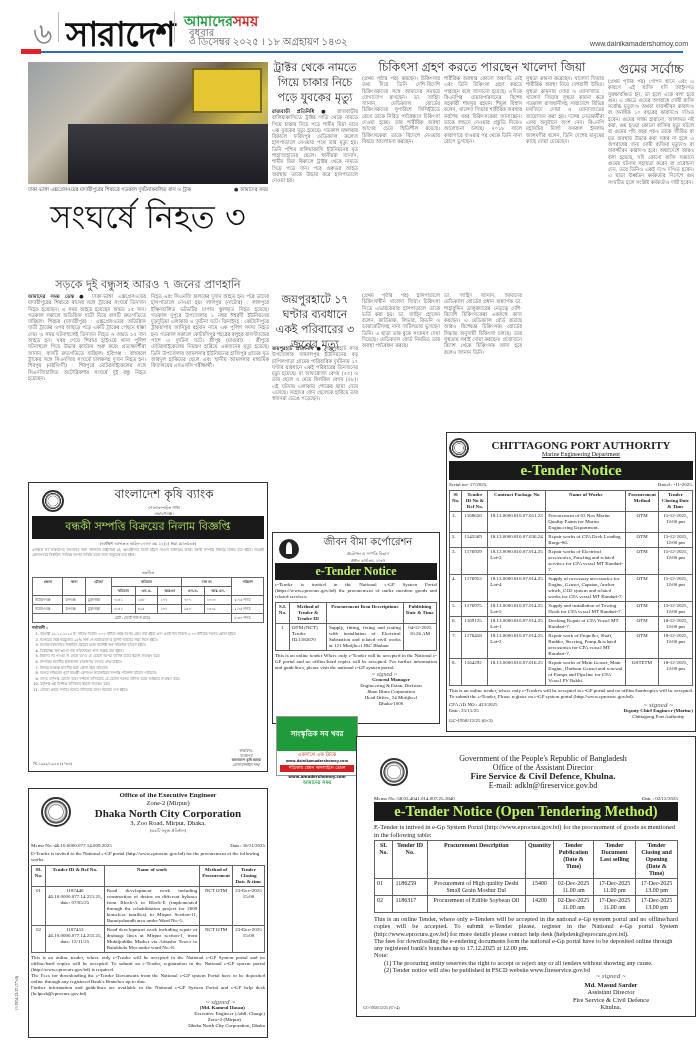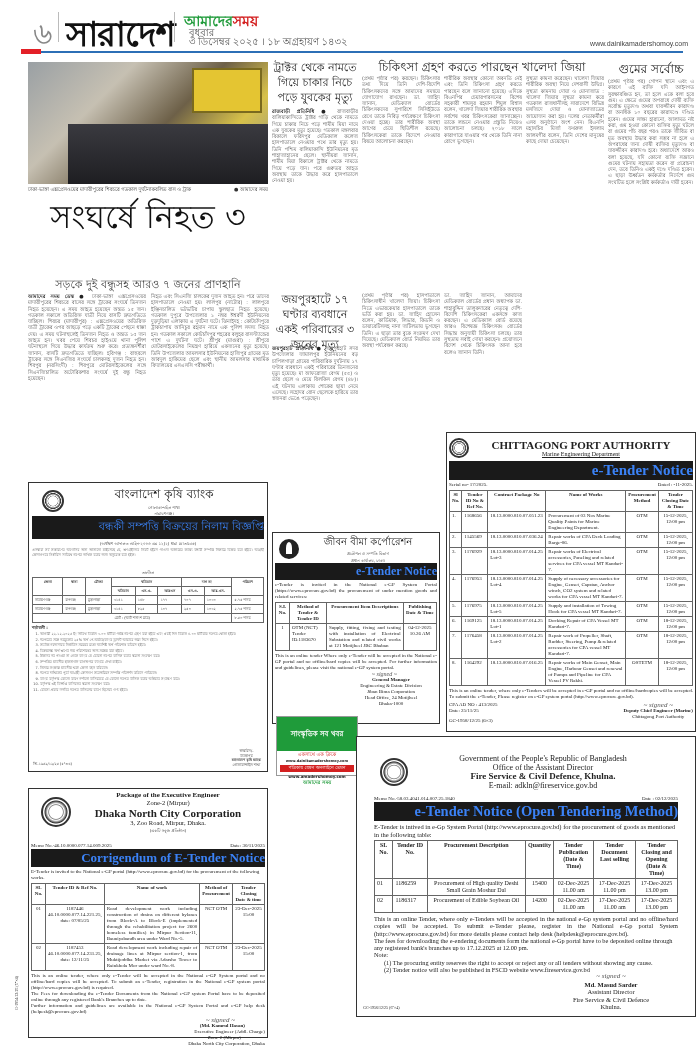--- a/index.html
+++ b/index.html
@@ -18,21 +18,21 @@
 .photo{left:28px;top:62px;width:240px;height:122px;background:linear-gradient(135deg,#9aa0a4 0%,#c6c0b2 30%,#6d6048 55%,#d7c14a 75%,#8a8f96 100%)}
 .photo .crowd{position:absolute;left:40px;bottom:0;width:200px;height:60px;background:linear-gradient(180deg,#3a3a40,#1e1e22)}
 .photo .truck{position:absolute;right:6px;top:6px;width:70px;height:45px;background:#e4c532;border:2px solid #7a6a1e}
 .cap{left:28px;top:186px;width:240px;font-size:5px;color:#333;font-family:"DejaVu Sans",sans-serif;display:flex;justify-content:space-between}
 .headline{left:28px;top:198px;width:240px;text-align:center;font-size:32px;line-height:38px;font-family:"DejaVu Sans",sans-serif;color:#111}
 .subhead{left:28px;top:276px;width:240px;text-align:center;font-size:11px;color:#444;font-family:"DejaVu Sans",sans-serif}
 .txt{font-size:5px;line-height:6.3px;color:#555;font-family:"DejaVu Sans",sans-serif;text-align:justify;overflow:hidden}
 .txt b{color:#222}
 .h2{font-family:"DejaVu Sans",sans-serif;color:#222;text-align:center}
 .box{border:1px solid #333;background:#fff}
-.bar{background:#1a1a1a;color:#3b82f6;text-align:right;font-weight:bold}
+.bar{background:#1a1a1a;color:#bef264;text-align:center;font-weight:bold}
 table{border-collapse:collapse;width:100%}
 td,th{border:1px solid #666;font-size:5px;padding:1px 2px;vertical-align:top;line-height:6px}
 th{font-weight:bold;text-align:center}
 .c{text-align:center}
 .small{font-size:5px;line-height:6px}
 .emb{border-radius:50%;border:2px solid #333;background:radial-gradient(circle,#fff 35%,#888 40%,#fff 45%,#333 60%,#fff 65%)}
 .sig{font-style:italic;color:#555}
 </style>
 </head>
 <body>
@@ -315,32 +315,31 @@
         <div style="font-weight:bold">Deputy Chief Engineer (Marine)</div>
         <div>Chittagong Port Authority</div>
       </div>
   </div>
 </div>
 
 <div class="abs box" style="left:28px;top:788px;width:240px;height:250px;padding:2px">
   <div style="display:flex;height:52px">
     <div class="emb" style="width:30px;height:30px;margin:6px 0 0 10px"></div>
     <div style="flex:1;text-align:center;line-height:8px">
-      <div style="font-size:7px;font-weight:bold">Package of the Executive Engineer</div>
+      <div style="font-size:7px;font-weight:bold">Office of the Executive Engineer</div>
       <div style="font-size:6.5px">Zone-2 (Mirpur)</div>
       <div style="font-size:11px;font-weight:bold;line-height:12px">Dhaka North City Corporation</div>
       <div style="font-size:6.5px">3, Zoo Road, Mirpur, Dhaka.</div>
       <div style="font-size:4px;font-family:'DejaVu Sans',sans-serif">(একটি সবুজ প্রতিষ্ঠান)</div>
     </div>
   </div>
   <div class="small" style="display:flex;justify-content:space-between">
       <span>Memo No.-46.10.0000.077.14.009.2025</span>
       <span>Date: 30/11/2025</span>
     </div>
-  <div class="bar" style="font-size:13px;padding:1px 0">Corrigendum of E-Tender Notice</div>
   <div class="small" style="margin:2px 0">E-Tender is invited to the National e-GP portal (http://www.eprocure.gov.bd) for the procurement of the following works.</div>
   <table>
     <tbody>
         <tr>
           <th style="width:14px">SL No.</th>
           <th style="width:52px">Tender ID &amp; Ref No.</th>
           <th>Name of work</th>
           <th style="width:28px">Method of Procurement</th>
           <th style="width:32px">Tender Closing Date &amp; time</th>
         </tr>

